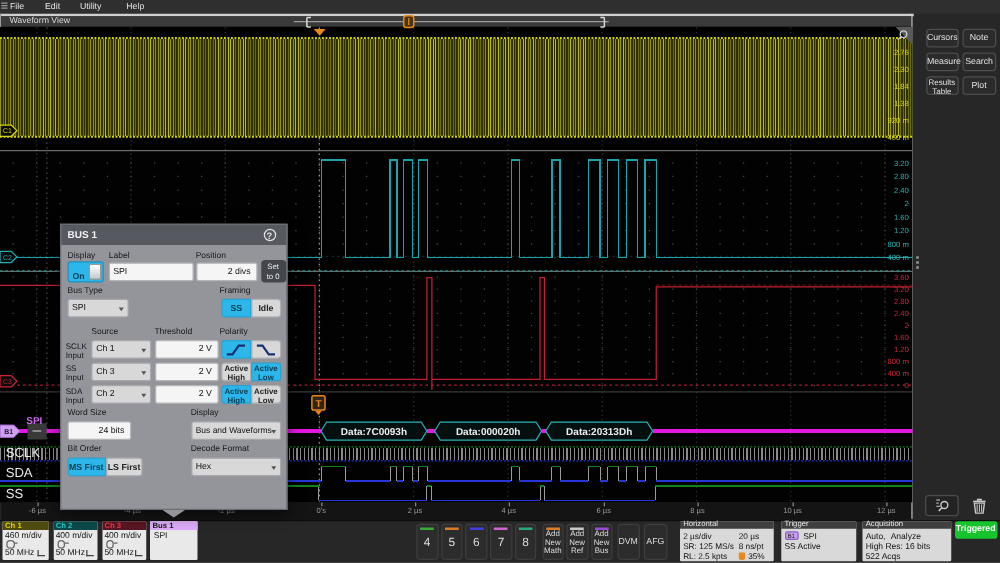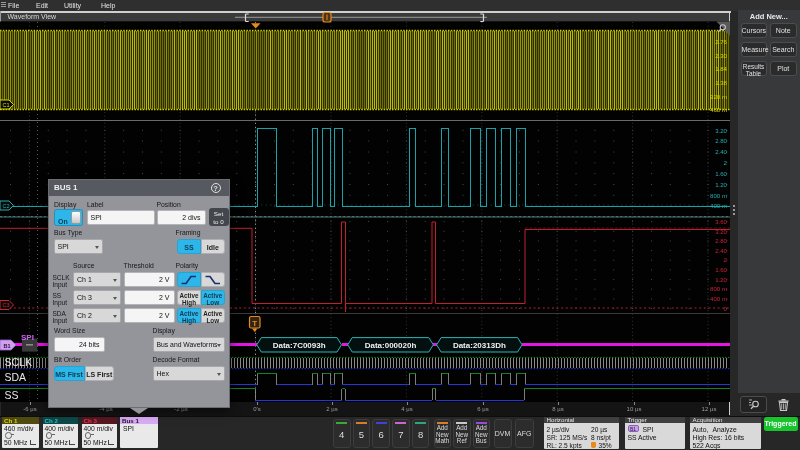--- a/index.html
+++ b/index.html
@@ -172,23 +172,20 @@
       <div style="position:absolute;left:462px;top:3.5px;width:40px;text-align:center;color:#9c9c9c">6 µs</div>
       <div style="position:absolute;left:481.8px;top:0;width:1px;height:3px;background:#888"></div>
       <div style="position:absolute;left:537px;top:3.5px;width:40px;text-align:center;color:#9c9c9c">8 µs</div>
       <div style="position:absolute;left:557.2px;top:0;width:1px;height:3px;background:#888"></div>
       <div style="position:absolute;left:613px;top:3.5px;width:40px;text-align:center;color:#9c9c9c">10 µs</div>
       <div style="position:absolute;left:632.6px;top:0;width:1px;height:3px;background:#888"></div>
       <div style="position:absolute;left:688px;top:3.5px;width:40px;text-align:center;color:#9c9c9c">12 µs</div>
       <div style="position:absolute;left:708.0px;top:0;width:1px;height:3px;background:#888"></div>
     </div>
 
-<div style="position:absolute;left:737.5px;top:9.5px;width:62.5px;height:383px;background:#37393b">
-      <div style="text-align:center;font-size:7.5px;font-weight:bold;color:#e8e8e8;padding-top:2.5px">Add New...</div>
-    </div>
     <div style="position:absolute;left:740.5px;top:22.5px;width:26px;height:15.5px;background:#2b2b2b;border:1px solid #4b4e51;border-radius:3px;color:#e0e0e0;box-sizing:border-box">
       <div style="width:100%;text-align:center;font-size:7px;line-height:13.5px">Cursors</div>
     </div>
     <div style="position:absolute;left:770px;top:22.5px;width:26.5px;height:15.5px;background:#2b2b2b;border:1px solid #4b4e51;border-radius:3px;color:#e0e0e0;box-sizing:border-box">
       <div style="width:100%;text-align:center;font-size:7px;line-height:13.5px">Note</div>
     </div>
     <div style="position:absolute;left:740.5px;top:41.5px;width:26px;height:15.5px;background:#2b2b2b;border:1px solid #4b4e51;border-radius:3px;color:#e0e0e0;box-sizing:border-box">
       <div style="width:100%;text-align:center;font-size:7px;line-height:13.5px">Measure</div>
     </div>
     <div style="position:absolute;left:770px;top:41.5px;width:26.5px;height:15.5px;background:#2b2b2b;border:1px solid #4b4e51;border-radius:3px;color:#e0e0e0;box-sizing:border-box">

